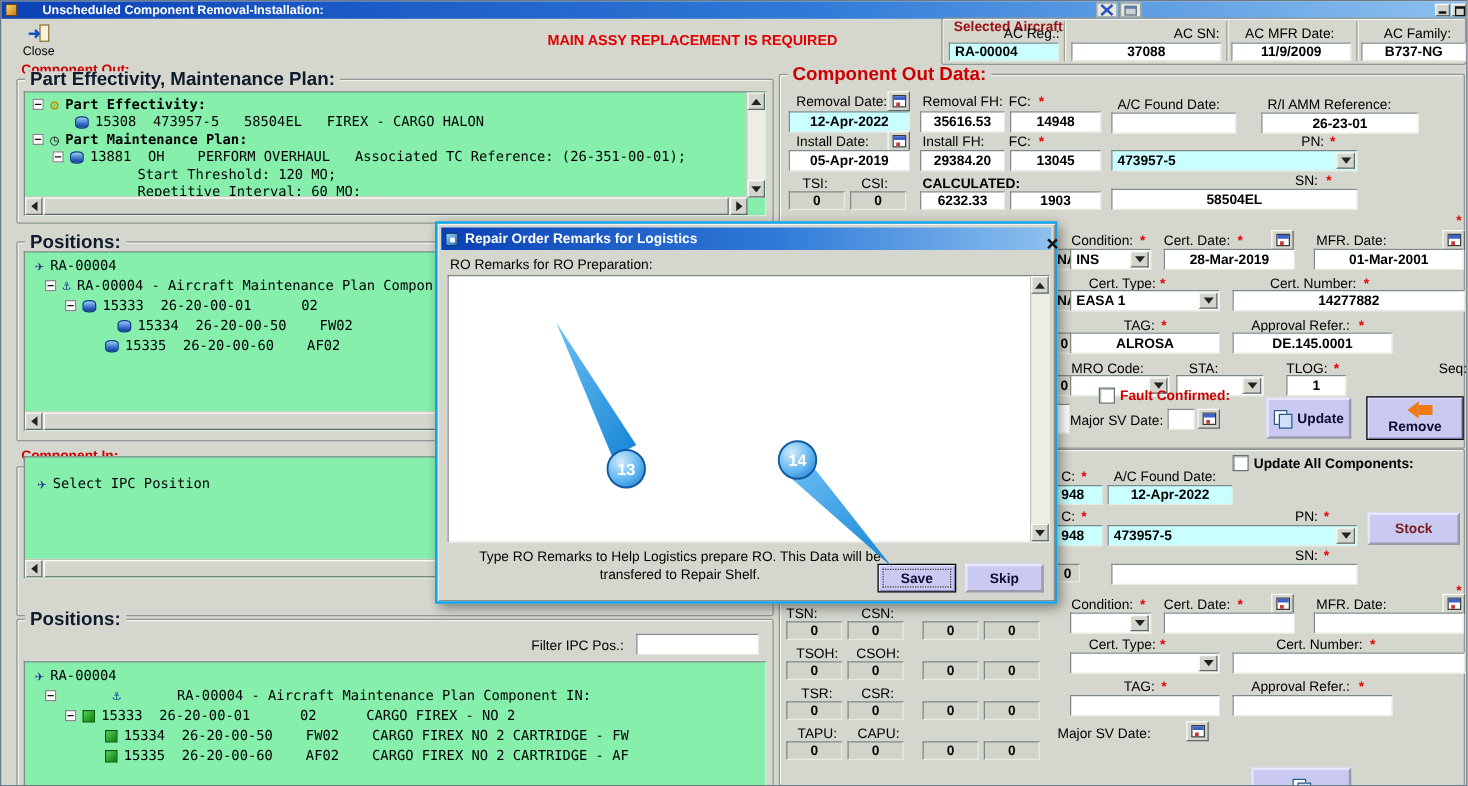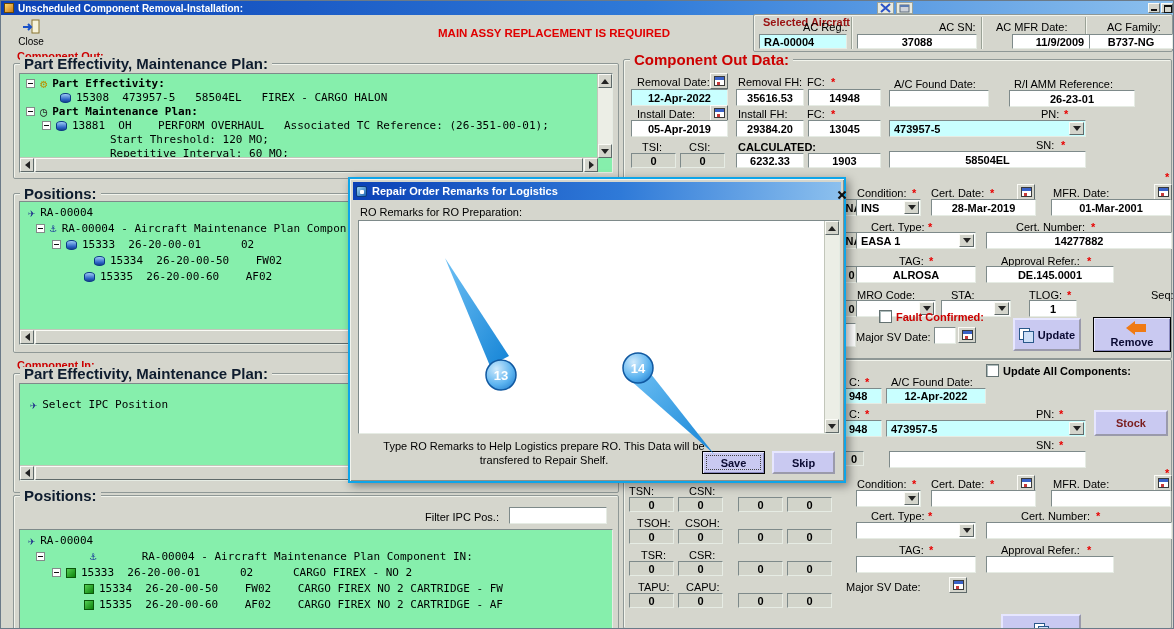--- a/index.html
+++ b/index.html
@@ -40,21 +40,21 @@
 .igear::before{content:"⚙";}
 .iclock{font-size:12px;color:#2a2a2a;}
 .iclock::before{content:"◷";}
 .sbh{position:absolute;height:15px;background:#eceee6;border-top:1px solid #c2c6ba;}
 .sbv{position:absolute;width:15px;background:#eceee6;border-left:1px solid #c2c6ba;}
 .sbtn{position:absolute;width:14px;height:14px;background:#d4d5cc;border:1px solid;border-color:#fbfbf6 #5f6a6a #5f6a6a #fbfbf6;display:flex;align-items:center;justify-content:center;}
 .sthumb{position:absolute;background:#d4d5cc;border:1px solid;border-color:#fbfbf6 #5f6a6a #5f6a6a #fbfbf6;}
 .btn{position:absolute;background:#c9c9f1;border:2px outset #e6e6ff;font-size:11px;font-weight:bold;color:#0a0a32;display:flex;align-items:center;justify-content:center;gap:4px;cursor:default;}
 .btn.default{border:1px solid #000;box-shadow:inset 1px 1px 0 #e8e8ff,inset -1px -1px 0 #8a8ac0;}
 .cb{position:absolute;width:13px;height:13px;background:#fff;border:1px solid #647272;box-shadow:inset 1px 1px 0 #aebcbc;}
-.titlebar{position:absolute;left:0;top:0;width:100%;height:14px;background:linear-gradient(90deg,#0b41b6,#2f7ad8 55%,#8cc0ee);display:flex;align-items:center;padding:0 3px;gap:4px;}
+.titlebar{position:absolute;left:0;top:0;width:100%;height:14px;background:linear-gradient(90deg,#0b41b6,#2f7ad8 55%,#8cc0ee);display:flex;align-items:center;padding:0 3px;gap:20px;}
 .tbbtn{width:12px;height:10px;background:#d4d5cc;border:1px solid;border-color:#fbfbf6 #5f6a6a #5f6a6a #fbfbf6;position:relative;}
 .glyph-min::after{content:"";position:absolute;left:2px;bottom:1px;width:6px;height:2px;background:#111;}
 .glyph-rest::after{content:"";position:absolute;left:2px;top:1px;width:6px;height:5px;border:1px solid #111;border-top-width:2px;}
 .xglyph{position:relative;width:8px;height:8px;}
 .xglyph::before,.xglyph::after{content:"";position:absolute;left:3px;top:-1px;width:2px;height:10px;background:#111;}
 .xglyph::before{transform:rotate(45deg);}
 .xglyph::after{transform:rotate(-45deg);}
 .vline{position:absolute;width:2px;border-left:1px solid #9aa296;border-right:1px solid #f4f6ee;}
 #dlg{position:absolute;left:347px;top:176px;width:498px;height:306px;background:#d5d6cd;border:2px solid #0ea5e9;box-shadow:inset 1px 1px 0 #f2f3ec,inset -1px -1px 0 #8c9088,3px 3px 9px rgba(0,0,0,.4);z-index:50;}
 .dlg-tb{position:absolute;left:3px;top:3px;right:3px;height:18px;background:linear-gradient(90deg,#0b41b6,#2f7ad8 55%,#8cc0ee);display:flex;align-items:center;padding:0 3px;gap:5px;}
@@ -107,21 +107,21 @@
   <div class="lbl b maroon" style="left:762px;top:15px;">Selected Aircraft:</div>
   <div class="vline" style="left:850px;top:16px;height:32px;"></div>
   <div class="vline" style="left:980px;top:16px;height:32px;"></div>
   <div class="vline" style="left:1084px;top:16px;height:32px;"></div>
   <div class="lbl" style="left:802px;top:20px;">AC Reg.:</div>
   <div class="lbl" style="left:938px;top:20px;">AC SN:</div>
   <div class="lbl" style="left:995px;top:20px;">AC MFR Date:</div>
   <div class="lbl" style="left:1106px;top:20px;">AC Family:</div>
   <div class="field cyan fleft" style="left:758px;top:33px;width:88px;height:15px;">RA-00004</div>
   <div class="field" style="left:856px;top:33px;width:120px;height:15px;">37088</div>
-  <div class="field" style="left:984px;top:33px;width:96px;height:15px;margin-left:27px;">11/9/2009</div>
+  <div class="field" style="left:984px;top:33px;width:96px;height:15px;">11/9/2009</div>
   <div class="field" style="left:1088px;top:33px;width:84px;height:15px;">B737-NG</div>
 
   <div class="lbl b red" style="left:16px;top:49px;">Component Out:</div>
 
   <div class="gbox" style="left:12px;top:62px;width:606px;height:116px;">
     <span class="glab">Part Effectivity, Maintenance Plan:</span>
   </div>
   <div class="tree" style="left:18px;top:72px;width:594px;height:100px;">
     <div class="trow" style="left:6px;top:3px;">
       <span class="exp"></span>
@@ -202,21 +202,21 @@
           <span class="tr"></span>
         </div>
     </div>
   </div>
 
   <div class="lbl b red" style="left:16px;top:358px;">Component In:</div>
 
   <div class="gbox" style="left:12px;top:372px;width:606px;height:120px;">
     <span class="glab">Part Effectivity, Maintenance Plan:</span>
   </div>
-  <div class="tree" style="left:18px;top:382px;width:582px;height:98px;">
+  <div class="tree" style="left:18px;top:364px;width:582px;height:98px;">
     <div class="trow" style="left:10px;top:14px;">
       <span class="tico iplane"></span>
       <span>Select IPC Position</span>
     </div>
     <div class="sbh" style="left:0;right:0;bottom:0;">
       <div class="sbtn" style="left:0;top:0;">
           <span class="tl"></span>
         </div>
       <div class="sthumb" style="left:15px;right:15px;top:0;height:14px;"></div>
       <div class="sbtn" style="right:0;top:0;">

